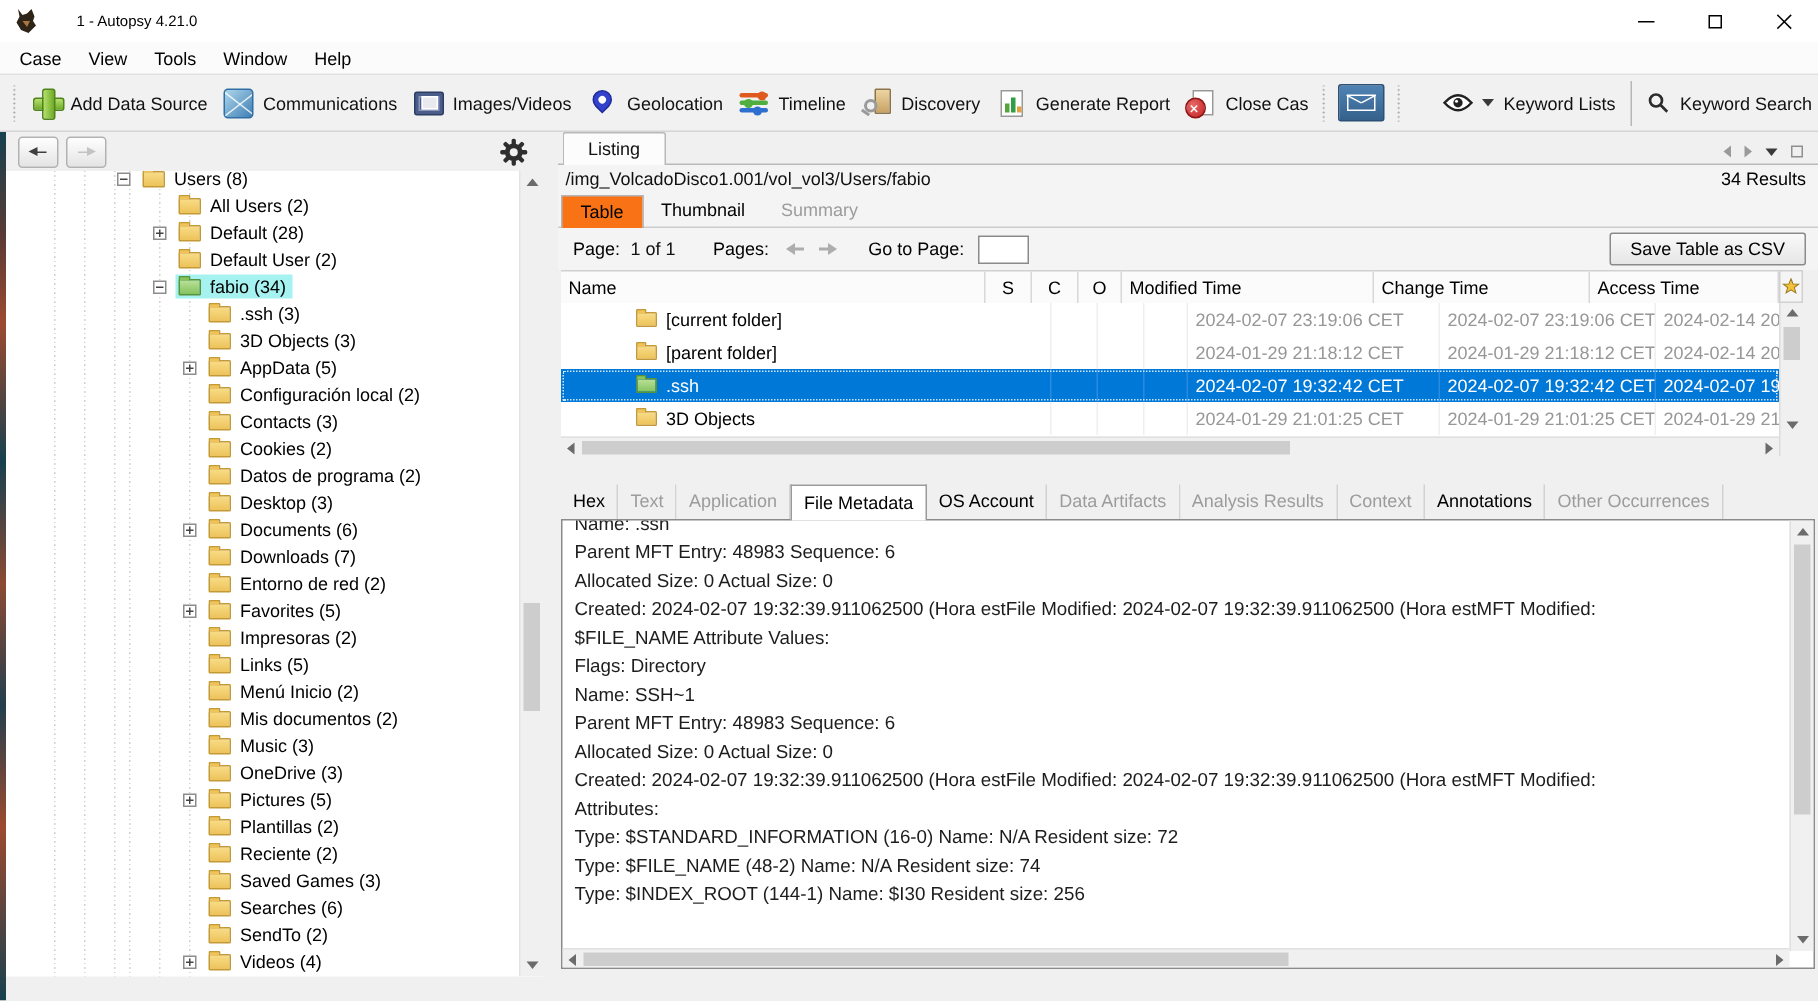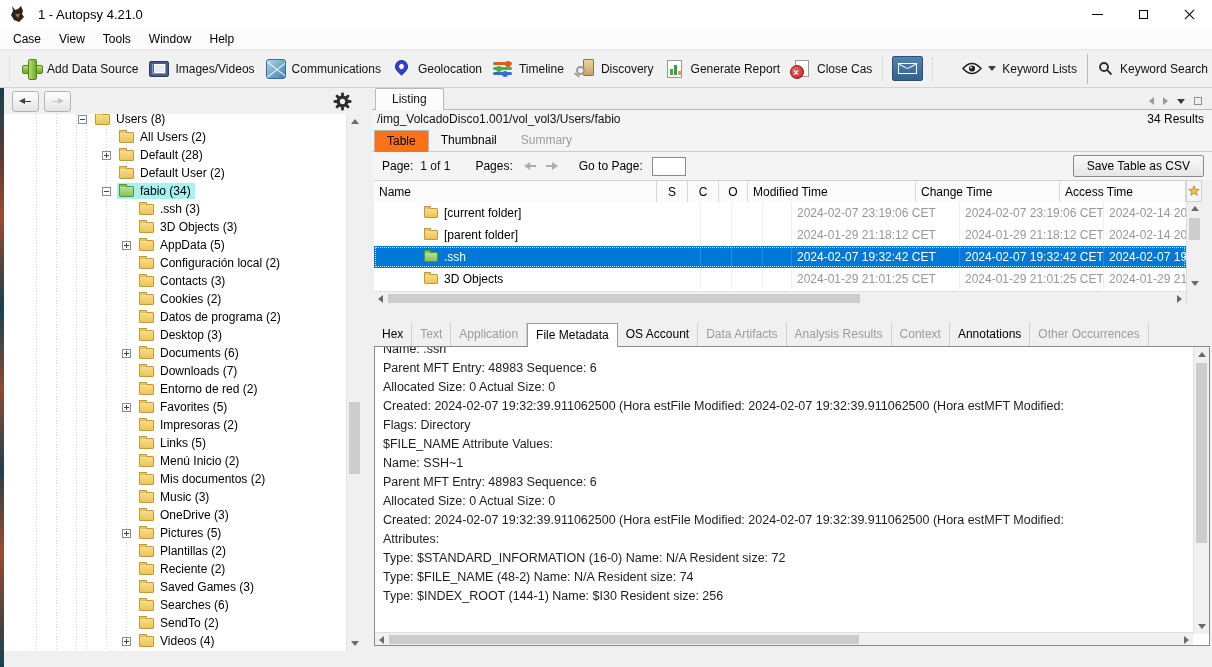--- a/index.html
+++ b/index.html
@@ -2,21 +2,21 @@
 <html><head>
 <meta charset="utf-8">
 <style>
   *{box-sizing:border-box;margin:0;padding:0;font-family:"Liberation Sans",sans-serif;}
   html,body{width:1212px;height:667px;overflow:hidden;background:#f0f0f0;font-size:12px;color:#111;}
   body{position:relative;}
 
   
   .titlebar{position:absolute;left:0;top:0;width:1212px;height:28px;background:#fff;display:flex;align-items:center;padding-left:8px;}
   .appicon{width:20px;height:18px;display:inline-flex;}
-  .title{margin-left:10px;font-size:13px;color:#000;}
+  .title{margin-left:23px;font-size:10px;color:#000;}
   .wcontrols{margin-left:auto;display:flex;height:28px;}
   .wbtn{width:46px;height:28px;display:flex;align-items:center;justify-content:center;}
   .g-min{width:11px;height:1px;background:#000;display:block;}
   .g-max{width:9px;height:9px;border:1px solid #000;display:block;}
   .g-close{position:relative;width:11px;height:11px;display:block;}
   .g-close::before,.g-close::after{content:"";position:absolute;left:-1px;top:5px;width:13px;height:1px;background:#000;}
   .g-close::before{transform:rotate(45deg);} .g-close::after{transform:rotate(-45deg);}
 
   
   .menubar{position:absolute;left:0;top:28px;width:1212px;height:22px;background:#fbfbfb;border-bottom:1px solid #e2e2e2;display:flex;align-items:center;padding-left:4px;}
@@ -212,29 +212,29 @@
 <div class="toolbar">
   <span class="grip"></span>
   <div class="tbtn">
     <span class="ticon">
         <span class="plus-i"></span>
       </span>
     <span>Add Data Source</span>
   </div>
   <div class="tbtn">
     <span class="ticon">
+        <span class="comm-i"></span>
+      </span>
+    <span>Communications</span>
+  </div>
+  <div class="tbtn">
+    <span class="ticon">
         <span class="iv-i"></span>
       </span>
     <span>Images/Videos</span>
-  </div>
-  <div class="tbtn">
-    <span class="ticon">
-        <span class="comm-i"></span>
-      </span>
-    <span>Communications</span>
   </div>
   <div class="tbtn">
     <span class="ticon">
         <span class="geo-i"></span>
       </span>
     <span>Geolocation</span>
   </div>
   <div class="tbtn">
     <span class="ticon">
         <span class="tl-i">
@@ -667,22 +667,22 @@
     <span class="dtab">Annotations</span>
     <span class="dtab disabled">Other Occurrences</span>
   </div>
 
   <div class="dbox">
     <div class="dlines">
       <div class="dline">Name: .ssh</div>
       <div class="dline">Parent MFT Entry: 48983 Sequence: 6</div>
       <div class="dline">Allocated Size: 0 Actual Size: 0</div>
       <div class="dline">Created: 2024-02-07 19:32:39.911062500 (Hora estFile Modified: 2024-02-07 19:32:39.911062500 (Hora estMFT Modified:</div>
+      <div class="dline">$FILE_NAME Attribute Values:</div>
       <div class="dline">Flags: Directory</div>
-      <div class="dline">$FILE_NAME Attribute Values:</div>
       <div class="dline">Name: SSH~1</div>
       <div class="dline">Parent MFT Entry: 48983 Sequence: 6</div>
       <div class="dline">Allocated Size: 0 Actual Size: 0</div>
       <div class="dline">Created: 2024-02-07 19:32:39.911062500 (Hora estFile Modified: 2024-02-07 19:32:39.911062500 (Hora estMFT Modified:</div>
       <div class="dline">Attributes:</div>
       <div class="dline">Type: $STANDARD_INFORMATION (16-0) Name: N/A Resident size: 72</div>
       <div class="dline">Type: $FILE_NAME (48-2) Name: N/A Resident size: 74</div>
       <div class="dline">Type: $INDEX_ROOT (144-1) Name: $I30 Resident size: 256</div>
     </div>
     <div class="d-vsb">

